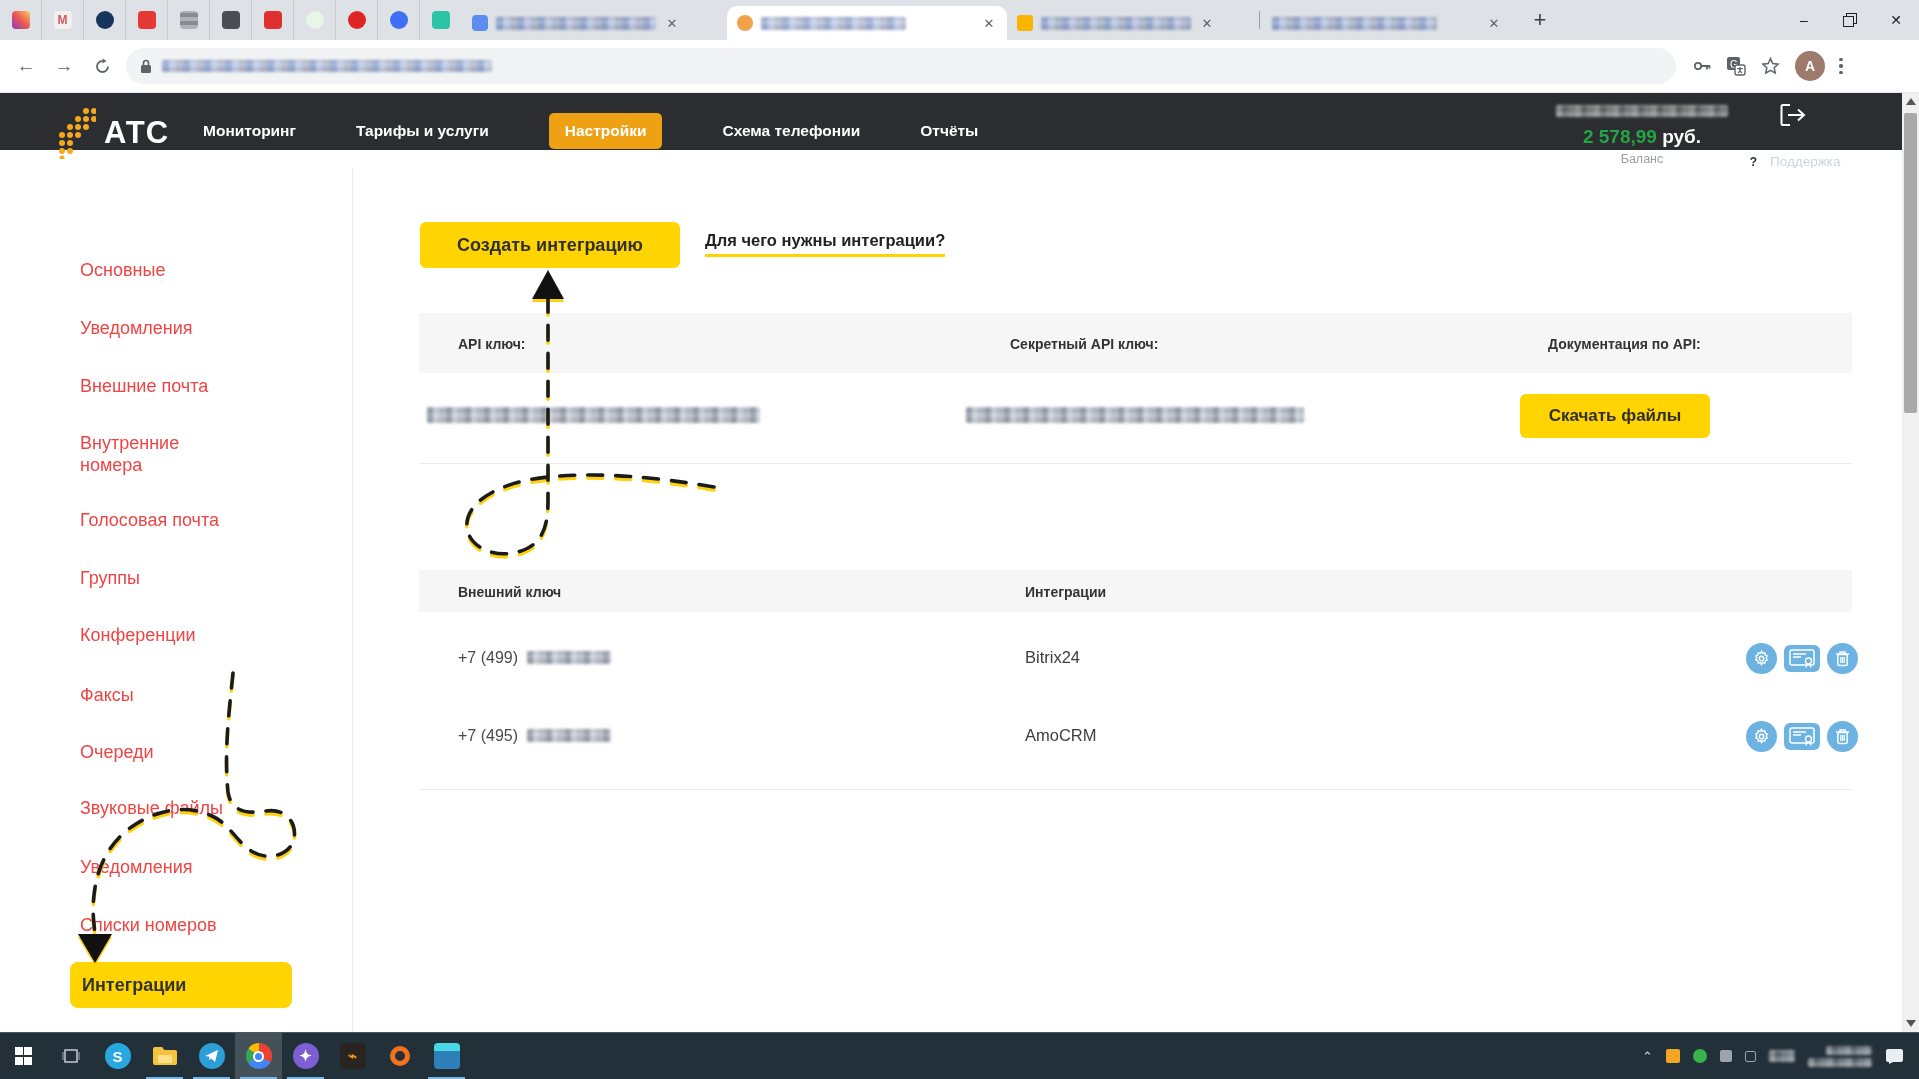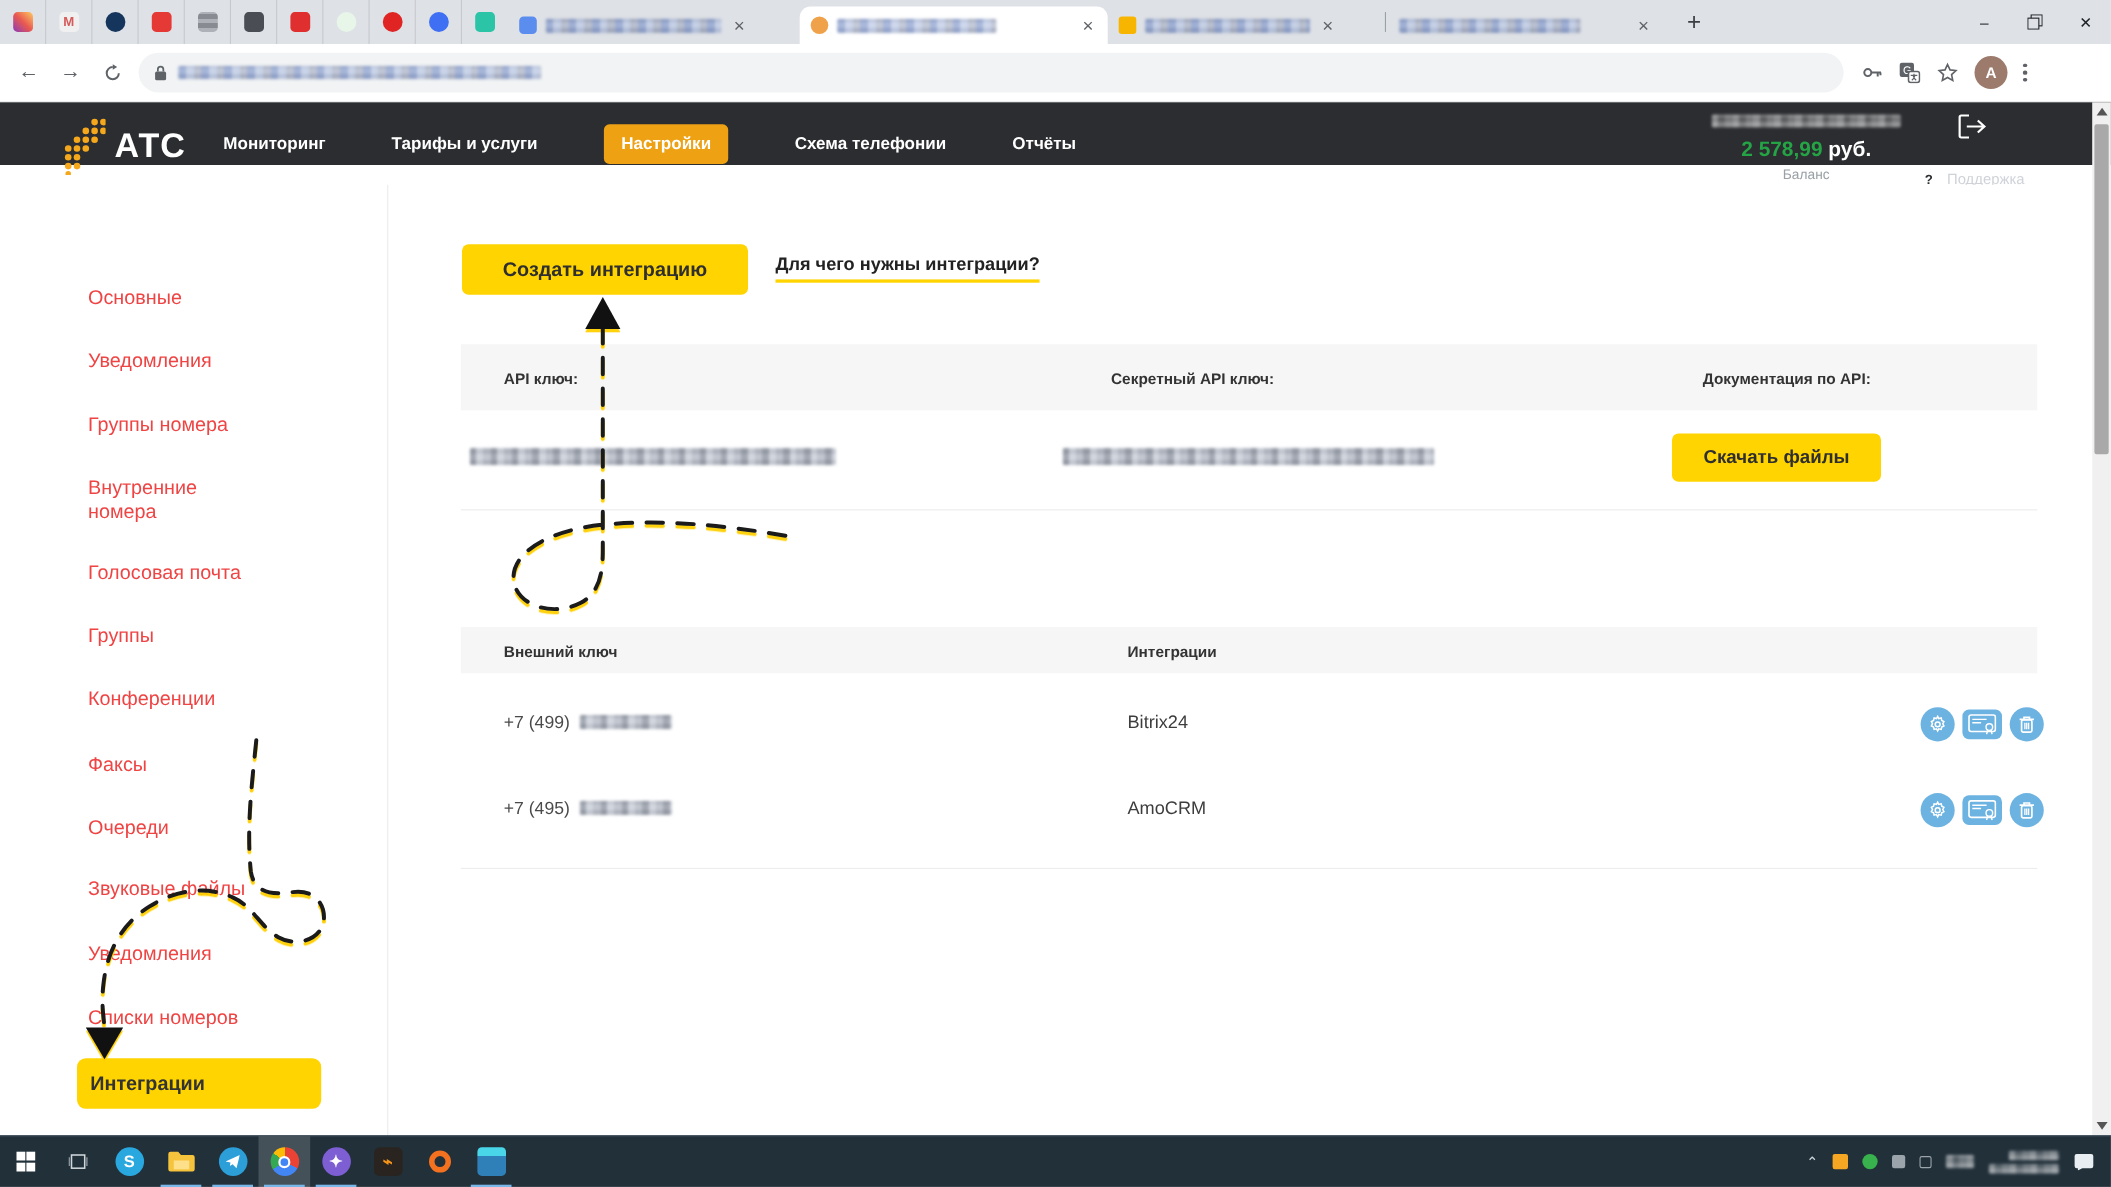--- a/index.html
+++ b/index.html
@@ -265,21 +265,21 @@
         <span class="qmark">?</span>
         <span>Поддержка</span>
       </div>
     </div>
   </div>
 
   <div class="abs page">
     <div class="abs sidebar">
       <div class="side-item" style="top:91px">Основные</div>
       <div class="side-item" style="top:149px">Уведомления</div>
-      <div class="side-item" style="top:207px">Группы номера</div>
+      <div class="side-item" style="top:207px">Внешние почта</div>
       <div class="side-item" style="top:264px; width:150px">Внутренние номера</div>
       <div class="side-item" style="top:341px">Голосовая почта</div>
       <div class="side-item" style="top:399px">Группы</div>
       <div class="side-item" style="top:456px">Конференции</div>
       <div class="side-item" style="top:516px">Факсы</div>
       <div class="side-item" style="top:573px">Очереди</div>
       <div class="side-item" style="top:629px">Звуковые файлы</div>
       <div class="side-item" style="top:688px">Уведомления</div>
       <div class="side-item" style="top:746px">Списки номеров</div>
       <div class="side-item sel" style="top:794px">Интеграции</div>

